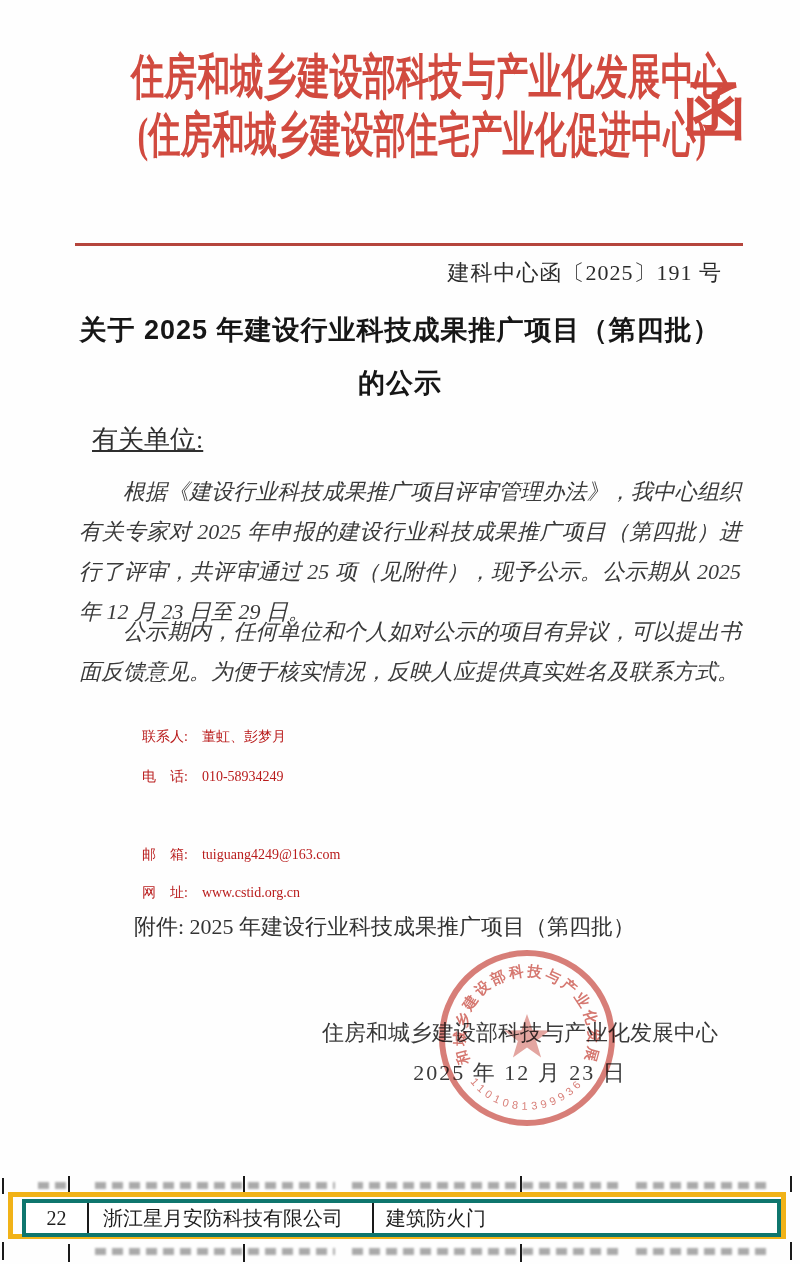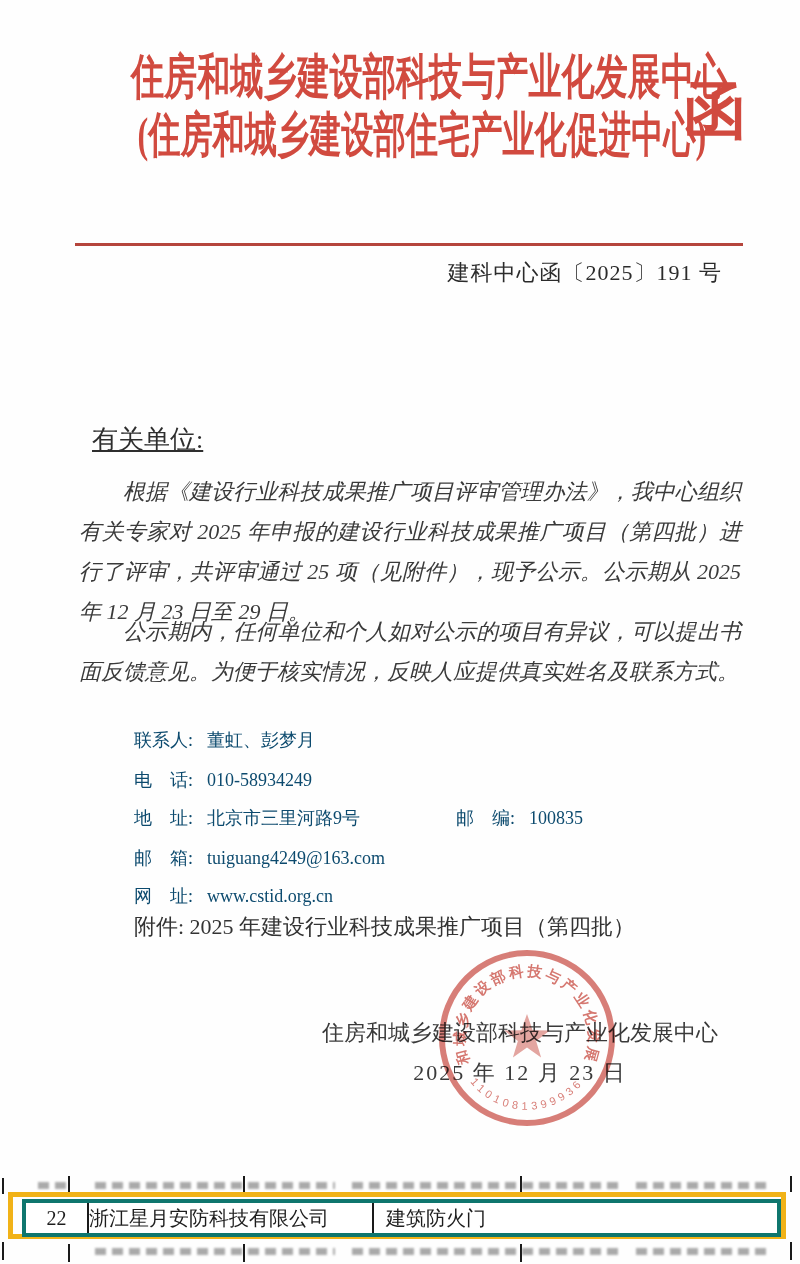--- a/index.html
+++ b/index.html
@@ -19,36 +19,36 @@
   .letter-type{position:absolute;left:684px;top:76px;font-size:62px;line-height:70px;font-weight:bold;color:#d14a3f;}
   .red-rule{position:absolute;left:75px;top:243px;width:668px;height:3px;background:#b5453c;}
   
   .doc-number{position:absolute;right:78px;top:258px;font-size:22px;color:#2b2b2b;letter-spacing:1px;}
   .doc-title{position:absolute;left:0;top:304px;width:100%;text-align:center;font-weight:bold;color:#161616;font-size:27px;line-height:53px;font-family:"Liberation Sans",sans-serif;letter-spacing:1px;}
   
   .salutation{position:absolute;left:92px;top:422px;font-size:26px;color:#2e2e2e;text-decoration:underline;}
   .para{position:absolute;left:79px;width:662px;font-size:22px;line-height:40px;text-align:justify;text-indent:2em;color:#3a3a3a;}
   .para.p1{top:472px;font-style:italic;}
   .para.p2{top:612px;font-style:italic;}
-  .contact-line{position:absolute;left:134px;font-size:18px;color:#0c4a6e;white-space:nowrap;}
+  .contact-line{position:absolute;left:142px;font-size:14px;color:#b91c1c;white-space:nowrap;}
   .contact-line .val{margin-left:14px;}
   .contact-line .label2{margin-left:96px;}
   .attachment{position:absolute;left:134px;top:912px;font-size:22px;color:#333;}
   
   .sig{position:absolute;left:300px;width:440px;text-align:center;font-size:22px;color:#3a3a3a;white-space:nowrap;}
   .sig.org{top:1018px;}
   .sig.date{top:1058px;letter-spacing:2px;}
   .seal{position:absolute;left:435px;top:944px;width:184px;height:184px;opacity:.82;mix-blend-mode:multiply;}
   
   .highlight-box{position:absolute;left:8px;top:1192px;width:768px;height:37px;border:5px solid #f1b217;background:transparent;}
   .result-row{position:absolute;left:22px;top:1199px;width:751px;height:30px;border:4px solid #0f766e;display:flex;background:#fff;font-size:20px;color:#1d1d1d;}
   .cell{display:flex;align-items:center;height:100%;box-sizing:border-box;white-space:nowrap;overflow:hidden;}
   .cell.c1{width:61px;justify-content:center;}
   .cell.c2{width:260px;border-left:2px solid #1a1a1a;padding-left:12px;}
-  .cell.c3{width:285px;border-left:2px solid #1a1a1a;}
+  .cell.c3{width:285px;border-left:2px solid #1a1a1a;padding-left:14px;}
   .cell.c4{flex:1;border-left:2px solid #1a1a1a;padding-left:12px;}
   .ghost-strip{position:absolute;height:7px;filter:blur(1.2px);background:repeating-linear-gradient(90deg,rgba(70,70,70,.45) 0 11px,rgba(70,70,70,0) 11px 17px);}
   .stub{position:absolute;width:2px;background:#1a1a1a;}
   
   [data-interactable]{outline:none;}
 </style>
 </head>
 <body>
 
 <div class="page" data-interactable="false">
@@ -56,33 +56,34 @@
   <div class="letterhead" data-interactable="false">
     <span class="org-line l1" data-interactable="false">住房和城乡建设部科技与产业化发展中心</span>
     <span class="org-line l2" data-interactable="false">(住房和城乡建设部住宅产业化促进中心)</span>
   </div>
   <div class="letter-type" data-interactable="false">函</div>
 
   <div class="red-rule" data-interactable="false"></div>
 
   <div class="doc-number" data-interactable="false">建科中心函〔2025〕191 号</div>
 
+  <div class="doc-title" data-interactable="false">
+    <div data-interactable="false">关于 2025 年建设行业科技成果推广项目（第四批）</div>
+    <div data-interactable="false">的公示</div>
+  </div>
 
   <div class="salutation" data-interactable="false">有关单位:</div>
   <div class="para p1" data-interactable="false">根据《建设行业科技成果推广项目评审管理办法》，我中心组织有关专家对 2025 年申报的建设行业科技成果推广项目（第四批）进行了评审，共评审通过 25 项（见附件），现予公示。公示期从 2025 年 12 月 23 日至 29 日。</div>
   <div class="para p2" data-interactable="false">公示期内，任何单位和个人如对公示的项目有异议，可以提出书面反馈意见。为便于核实情况，反映人应提供真实姓名及联系方式。</div>
 
   <div class="contact-line" style="top:728px" data-interactable="false">
     <span data-interactable="false">联系人:</span><span class="val" data-interactable="false">董虹、彭梦月</span>
   </div>
   <div class="contact-line" style="top:768px" data-interactable="false">
     <span data-interactable="false">电　话:</span><span class="val" data-interactable="false">010-58934249</span>
-  </div>
-  <div class="contact-line" style="top:806px" data-interactable="false">
-    <span data-interactable="false">地　址:</span><span class="val" data-interactable="false">北京市三里河路9号</span><span class="label2" data-interactable="false">邮　编:</span><span class="val" data-interactable="false">100835</span>
   </div>
   <div class="contact-line" style="top:846px" data-interactable="false">
     <span data-interactable="false">邮　箱:</span><span class="val" data-interactable="false">tuiguang4249@163.com</span>
   </div>
   <div class="contact-line" style="top:884px" data-interactable="false">
     <span data-interactable="false">网　址:</span><span class="val" data-interactable="false">www.cstid.org.cn</span>
   </div>
 
   <div class="attachment" data-interactable="false">附件: 2025 年建设行业科技成果推广项目（第四批）</div>
 

